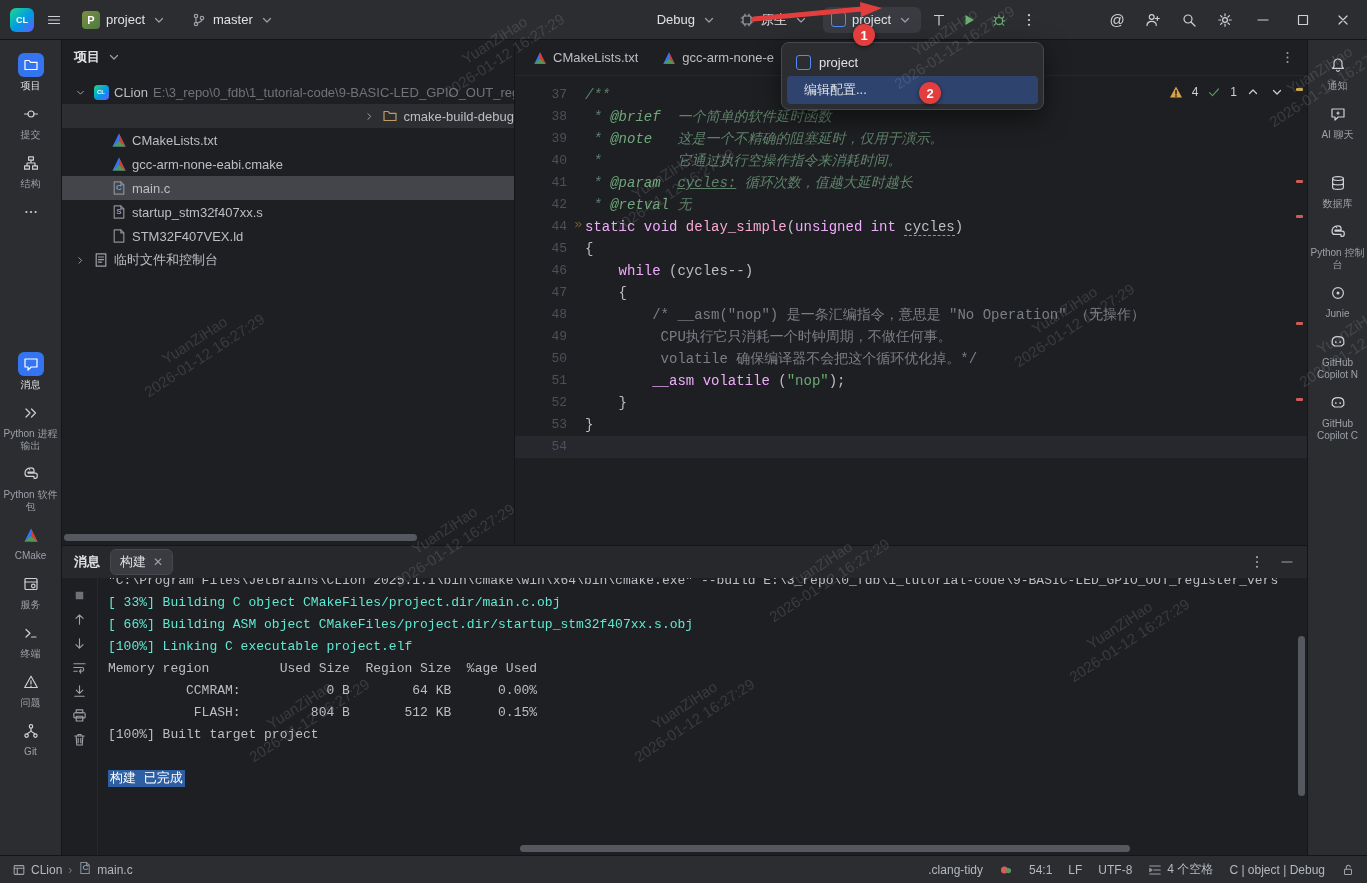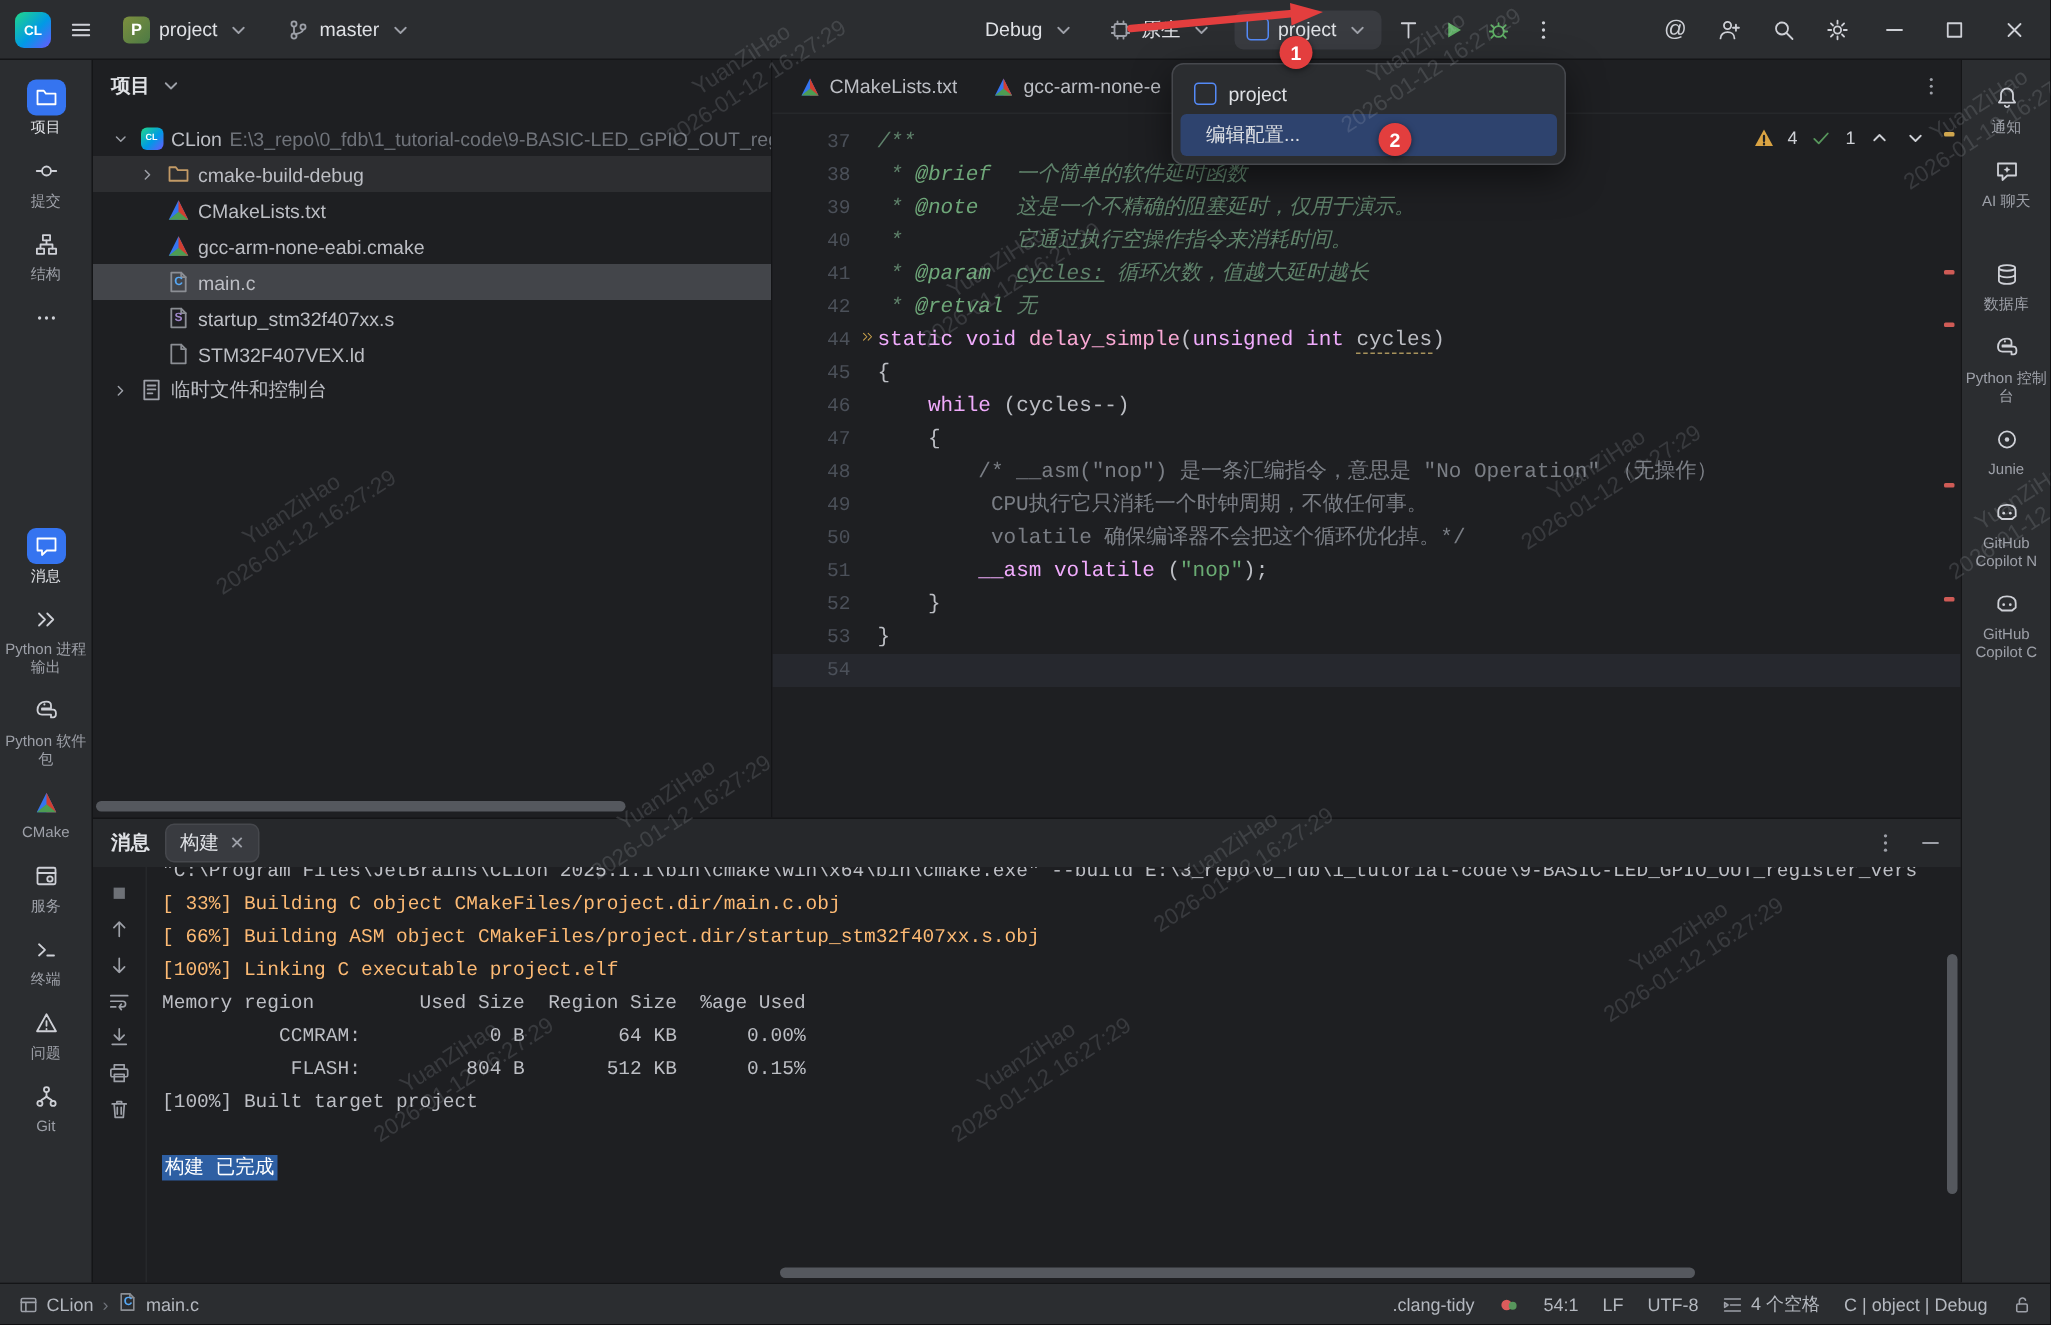--- a/index.html
+++ b/index.html
@@ -36,21 +36,21 @@
 
   .centerCol { flex:1; display:flex; flex-direction:column; min-width:0; }
   .topRow { height:505px; display:flex; min-height:0; }
 
   
   .projectPanel { width:453px; flex:0 0 auto; background:#1e1f22; border-right:1px solid #141517; position:relative; }
   .panelHeader { height:34px; display:flex; align-items:center; gap:6px; padding:0 12px; color:#dfe1e5; font-weight:bold; }
   .tree { padding-top:6px; }
   .tree-row { height:24px; display:flex; align-items:center; gap:5px; white-space:nowrap; overflow:hidden; cursor:default; }
   .tree-row.selected { background:#43454a; }
-  .tree-row.hover { background:rgba(255,255,255,0.07); }
+  .tree-row.hover { background:rgba(255,255,255,0.07);justify-content:flex-end; }
   .tree-label { color:#bcbec4; }
   .tree-suffix { color:#6f737a; }
   .tchev { width:16px; display:inline-flex; justify-content:center; color:#9da0a8; flex:0 0 16px; }
   .ticon { width:16px; height:16px; display:inline-flex; align-items:center; justify-content:center; position:relative; flex:0 0 16px; }
   .fbadge { position:relative; width:16px; height:16px; display:inline-flex; }
   .fbadge svg { color:#8b8e94; }
   .fbadge b { position:absolute; left:0; right:0; top:3px; text-align:center; font-size:8px; font-weight:bold; font-family:"Liberation Sans",sans-serif; }
   .hthumb { position:absolute; left:2px; bottom:4px; height:7px; border-radius:4px; background:#55585e; }
 
   
@@ -80,21 +80,21 @@
   .bpTitle { color:#dfe1e5; font-weight:bold; }
   .bpTab { display:flex; align-items:center; gap:7px; background:#393b40; border:1px solid #46484d; border-radius:6px; padding:3px 9px; color:#dfe1e5; }
   .bpTab .x { color:#9da0a8; font-size:12px; }
   .bpRight { margin-left:auto; display:flex; gap:14px; color:#9da0a8; }
   .bpBody { flex:1; display:flex; min-height:0; overflow:hidden; position:relative; }
   .bpTools { width:36px; flex:0 0 36px; display:flex; flex-direction:column; align-items:center; gap:9px; padding-top:10px; color:#9da0a8; border-right:1px solid #26282b; }
   .bpTools .sq { color:#6e7177; }
   .outwrap { flex:1; overflow:hidden; padding-left:10px; }
   .outlines { margin-top:-8px; font-family:"Liberation Mono","DejaVu Sans Mono",monospace; font-size:13px; }
   .ol { height:22px; line-height:22px; white-space:pre; }
-  .ol.w { color:#bcbec4; } .ol.g { color:#fdba74;font-family:Liberation Mono, monospace; }
+  .ol.w { color:#bcbec4; } .ol.g { color:#5eead4;font-family:Liberation Mono, monospace; }
   .ol.hl span { background:#2e5fa3; color:#fff; padding:1px 2px;font-family:Liberation Mono, monospace; }
   .vthumb { position:absolute; right:2px; width:7px; border-radius:4px; background:#55585e; }
   .bhthumb { position:absolute; bottom:3px; height:7px; border-radius:4px; background:#55585e; }
 
   
   .statusbar { height:28px; background:#2b2d30; border-top:1px solid #141517; display:flex; align-items:center; padding:0 12px; color:#b4b8bf; font-size:12px; }
   .sbLeft { display:flex; align-items:center; gap:6px; }
   .sbSep { color:#6f737a; }
   .sbRight { margin-left:auto; display:flex; align-items:center; gap:16px; }
   .sbItem { display:flex; align-items:center; gap:5px; }

